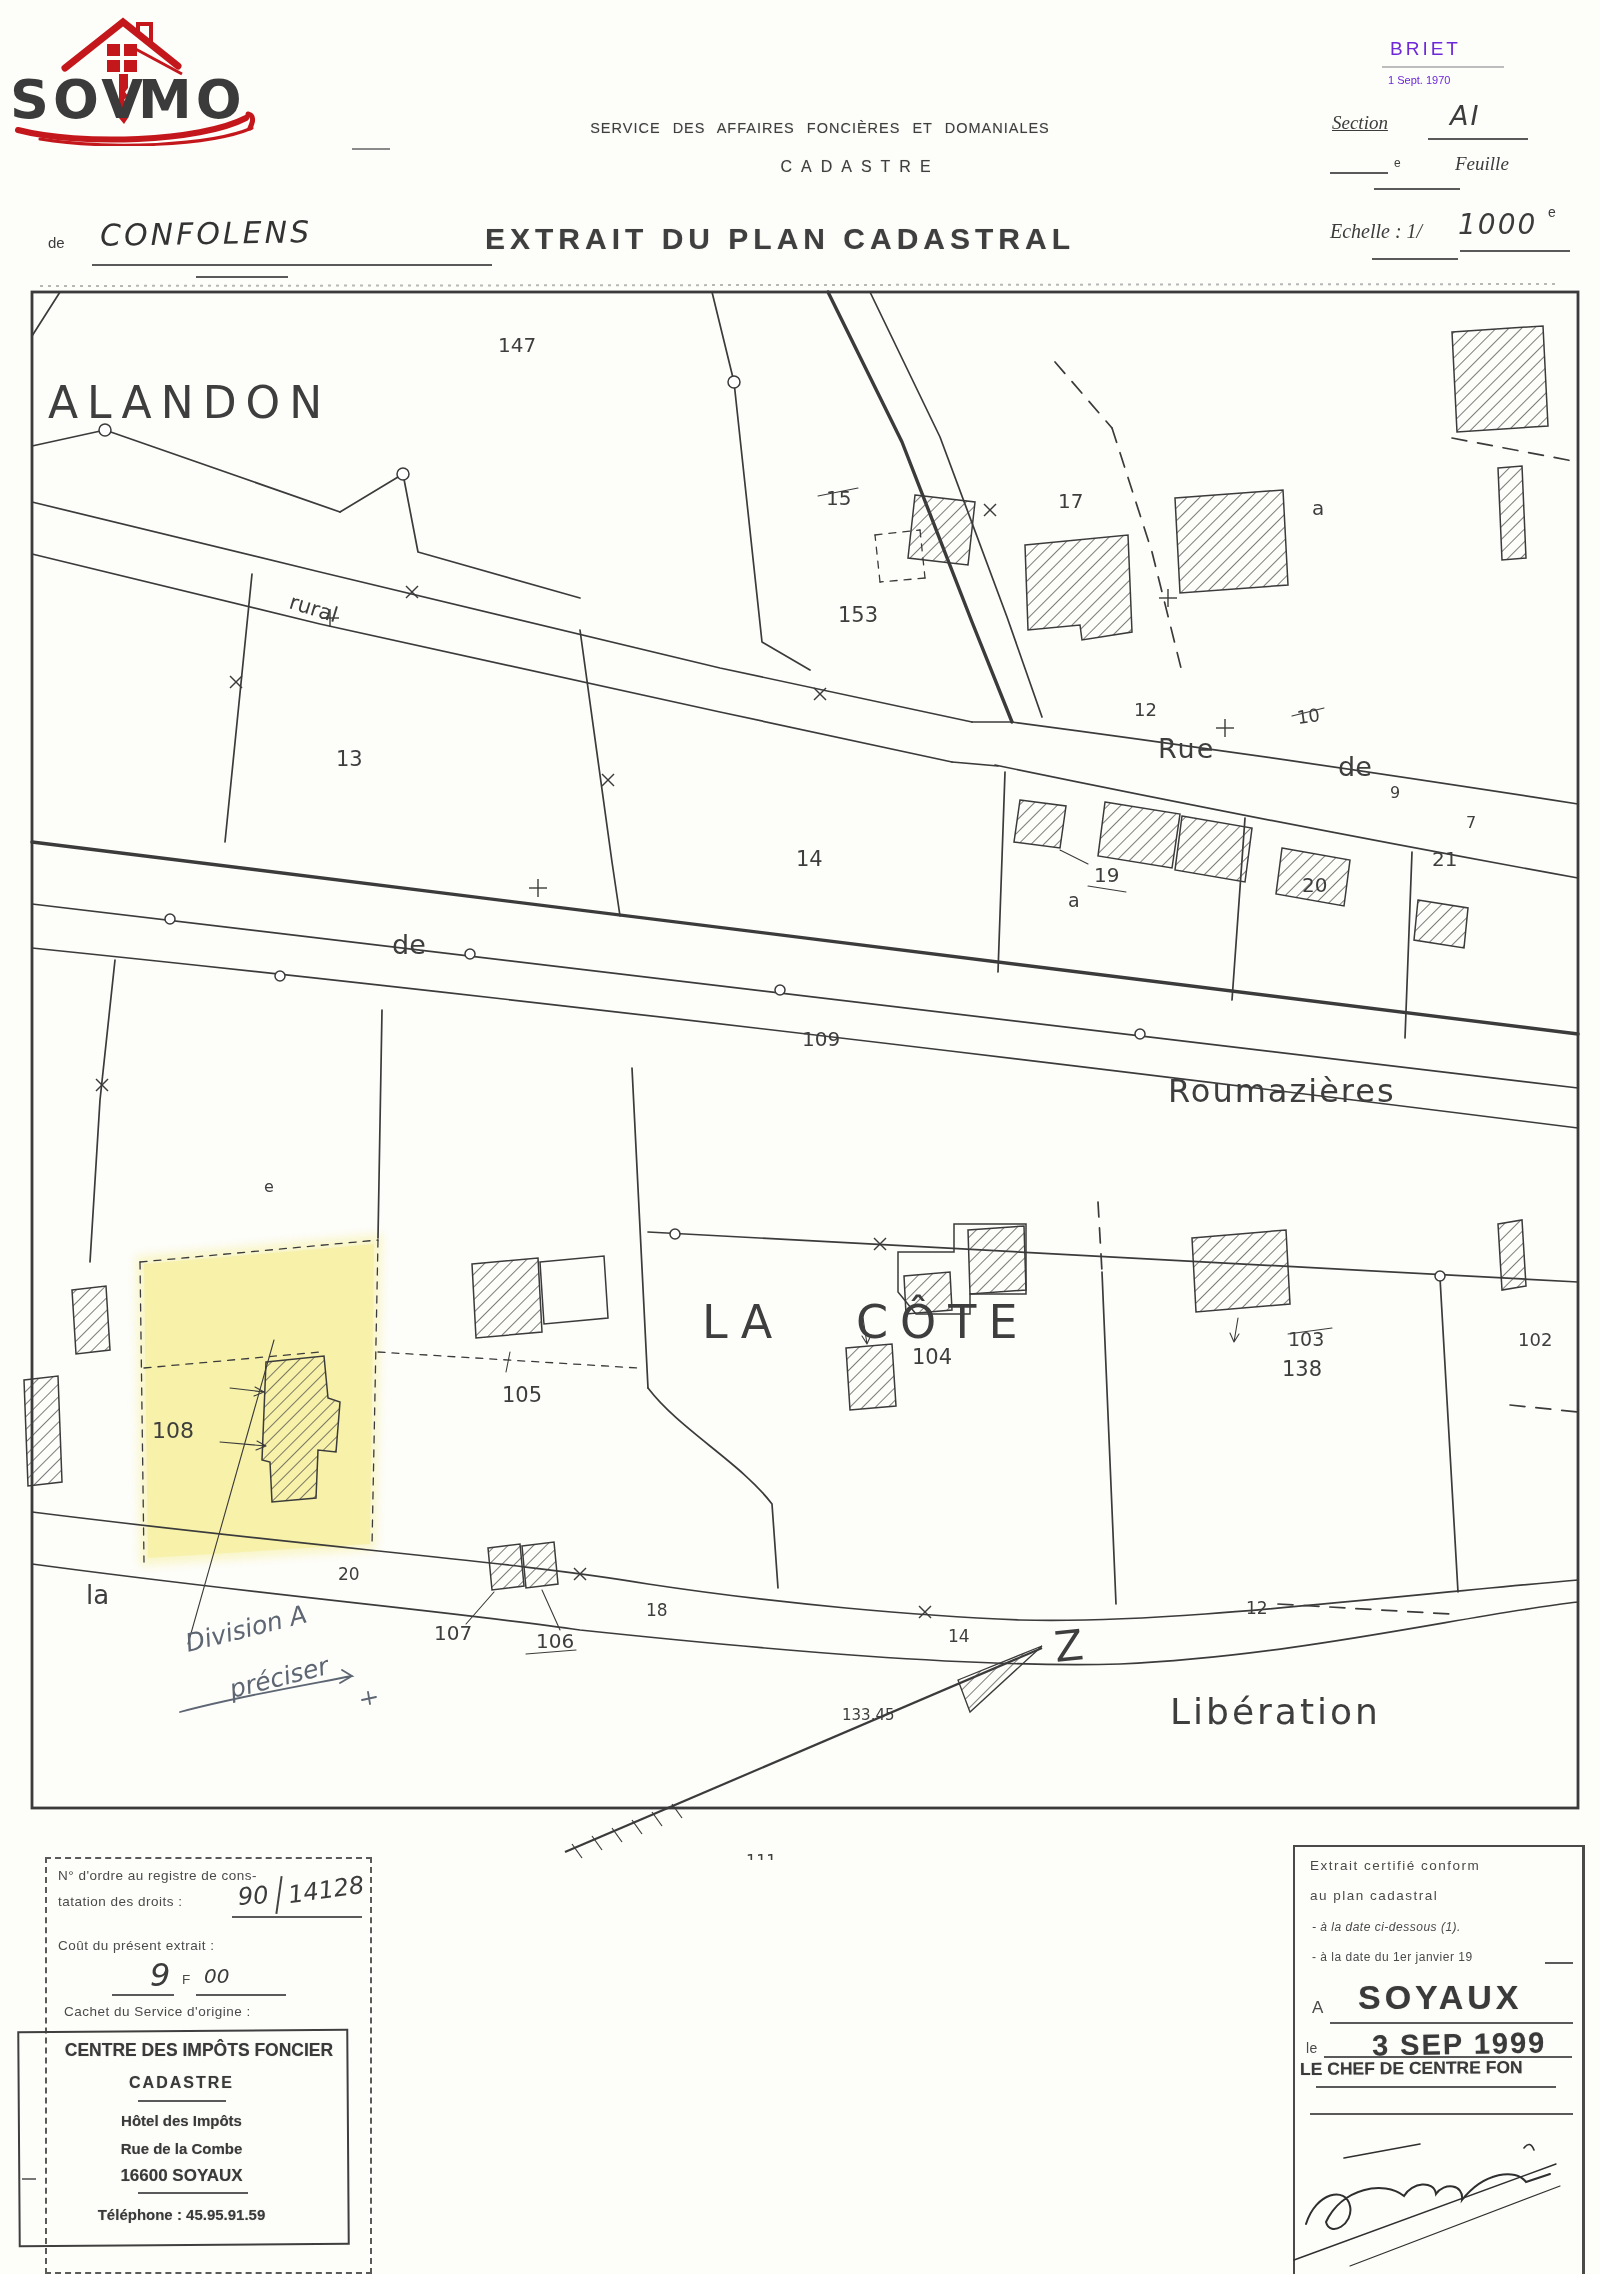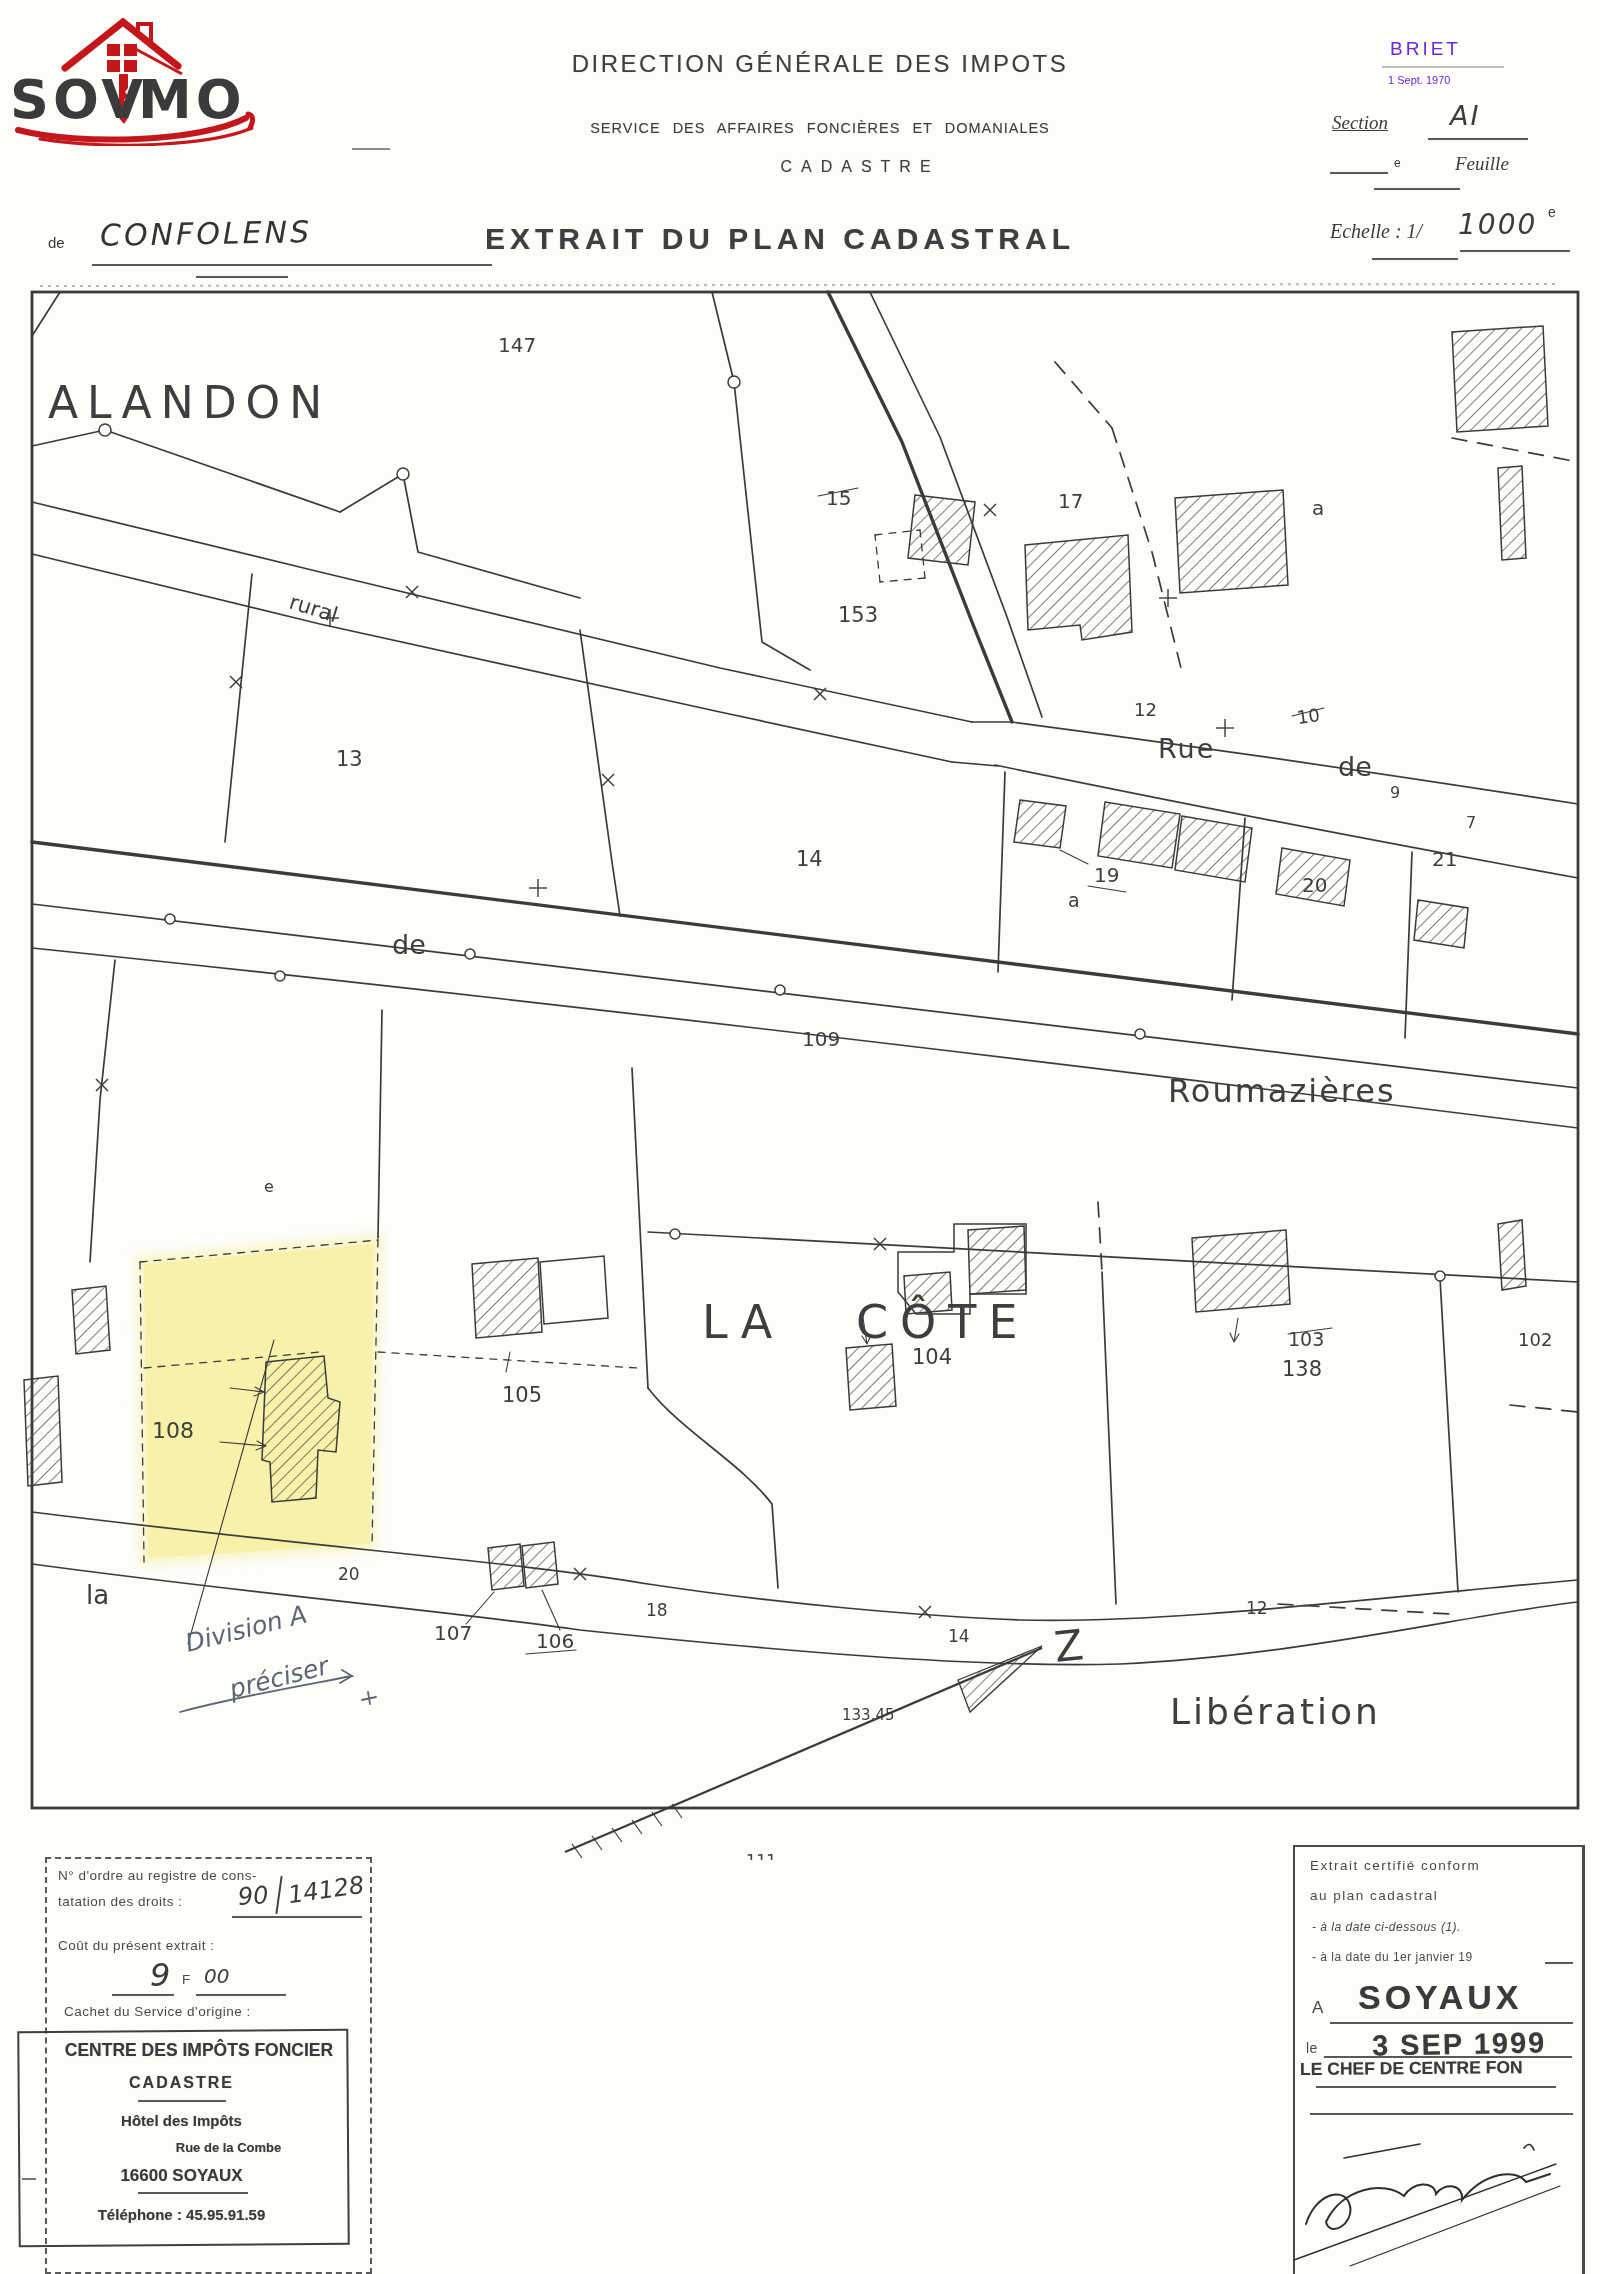--- a/index.html
+++ b/index.html
@@ -44,21 +44,20 @@
       <path d="M109,68 L109,112 L114,118 L118,112 L118,104 L114,102 L118,98 L114,94 L118,90 L115,86 L118,82 L118,68 Z" fill="#c4171c"></path>
     </g>
     <text x="0" y="112" font-size="54" font-weight="bold" fill="#6a6a6a" letter-spacing="4">SOV</text>
     <text x="128" y="112" font-size="54" font-weight="bold" fill="#6a6a6a" letter-spacing="4">MO</text>
     <path d="M8,124 C70,140 190,136 236,112" fill="none" stroke="#c4171c" stroke-width="6" stroke-linecap="round"></path>
     <path d="M30,133 C100,144 200,140 242,122" fill="none" stroke="#c4171c" stroke-width="3" stroke-linecap="round"></path>
     <path d="M238,108 q8,2 2,14" fill="none" stroke="#c4171c" stroke-width="5" stroke-linecap="round"></path>
   </svg>
   <div class="abs" style="left:352px;top:148px;width:38px;height:2px;background:#8a8a8a;"></div>
 
-  <div class="abs ctr stampy" style="left:500px;top:50px;width:640px;font-size:24px;letter-spacing:2.5px;">DIRECTION GÉNÉRALE DES IMPOTS</div>
   <div class="abs ctr stampy" style="left:500px;top:120px;width:640px;font-size:14.5px;letter-spacing:1px;word-spacing:7px;">SERVICE  DES  AFFAIRES  FONCIÈRES  ET  DOMANIALES</div>
   <div class="abs ctr stampy" style="left:560px;top:158px;width:600px;font-size:16px;letter-spacing:9px;">CADASTRE</div>
   <div class="abs ctr stampy" style="left:420px;top:222px;width:720px;font-size:30px;font-weight:600;letter-spacing:5px;">EXTRAIT DU PLAN CADASTRAL</div>
 
   <div class="abs" style="left:48px;top:234px;font-size:15px;">de</div>
   <div class="abs hand" style="left:100px;top:216px;font-size:30px;letter-spacing:3px;transform:rotate(-1deg);color:#333;">CONFOLENS</div>
   <div class="uline" style="left:92px;top:264px;width:400px;"></div>
   <div class="uline" style="left:196px;top:276px;width:92px;"></div>
 
   <div class="abs faint" style="left:1390px;top:38px;font-size:19px;letter-spacing:3px;">BRIET</div>
@@ -336,21 +335,21 @@
   <div class="uline" style="left:112px;top:1994px;width:62px;"></div>
   <div class="uline" style="left:196px;top:1994px;width:90px;"></div>
   <div class="abs boxline" style="left:64px;top:2004px;">Cachet du Service d'origine :</div>
   <div class="abs" style="left:22px;top:2178px;width:14px;height:2px;background:#777;"></div>
 
   <div class="abs" style="left:18px;top:2030px;width:327px;height:212px;border:2.5px solid #3f3f3f;transform:rotate(-.4deg);"></div>
   <div class="abs ctr stampblock" style="left:18px;top:2040px;width:362px;font-size:17.5px;">CENTRE DES IMPÔTS FONCIER</div>
   <div class="abs ctr stampblock" style="left:18px;top:2074px;width:327px;font-size:16px;letter-spacing:2px;">CADASTRE</div>
   <div class="uline" style="left:138px;top:2100px;width:88px;"></div>
   <div class="abs ctr stampblock" style="left:18px;top:2112px;width:327px;font-size:15px;font-weight:600;">Hôtel des Impôts</div>
-  <div class="abs ctr stampblock" style="left:18px;top:2140px;width:327px;font-size:13px;font-weight:600;padding-left:47px;">Rue de la Combe</div>
+  <div class="abs ctr stampblock" style="left:18px;top:2140px;width:327px;font-size:15px;font-weight:600;">Rue de la Combe</div>
   <div class="abs ctr stampblock" style="left:18px;top:2166px;width:327px;font-size:17px;">16600 SOYAUX</div>
   <div class="uline" style="left:138px;top:2192px;width:110px;"></div>
   <div class="abs ctr stampblock" style="left:18px;top:2206px;width:327px;font-size:15px;font-weight:600;">Téléphone : 45.95.91.59</div>
 
   <div class="abs" style="left:1293px;top:1845px;width:287px;height:429px;border:2px solid #4a4a4a;border-right-width:3px;"></div>
   <div class="abs boxline" style="left:1310px;top:1858px;letter-spacing:1.5px;">Extrait certifié conform</div>
   <div class="abs boxline" style="left:1310px;top:1888px;letter-spacing:1.5px;">au plan cadastral</div>
   <div class="abs boxline" style="left:1312px;top:1920px;font-size:12px;font-style:italic;">- à la date ci-dessous (1).</div>
   <div class="abs boxline" style="left:1312px;top:1950px;font-size:12px;">- à la date du 1er janvier 19</div>
   <div class="uline" style="left:1545px;top:1962px;width:28px;height:1.5px;"></div>

